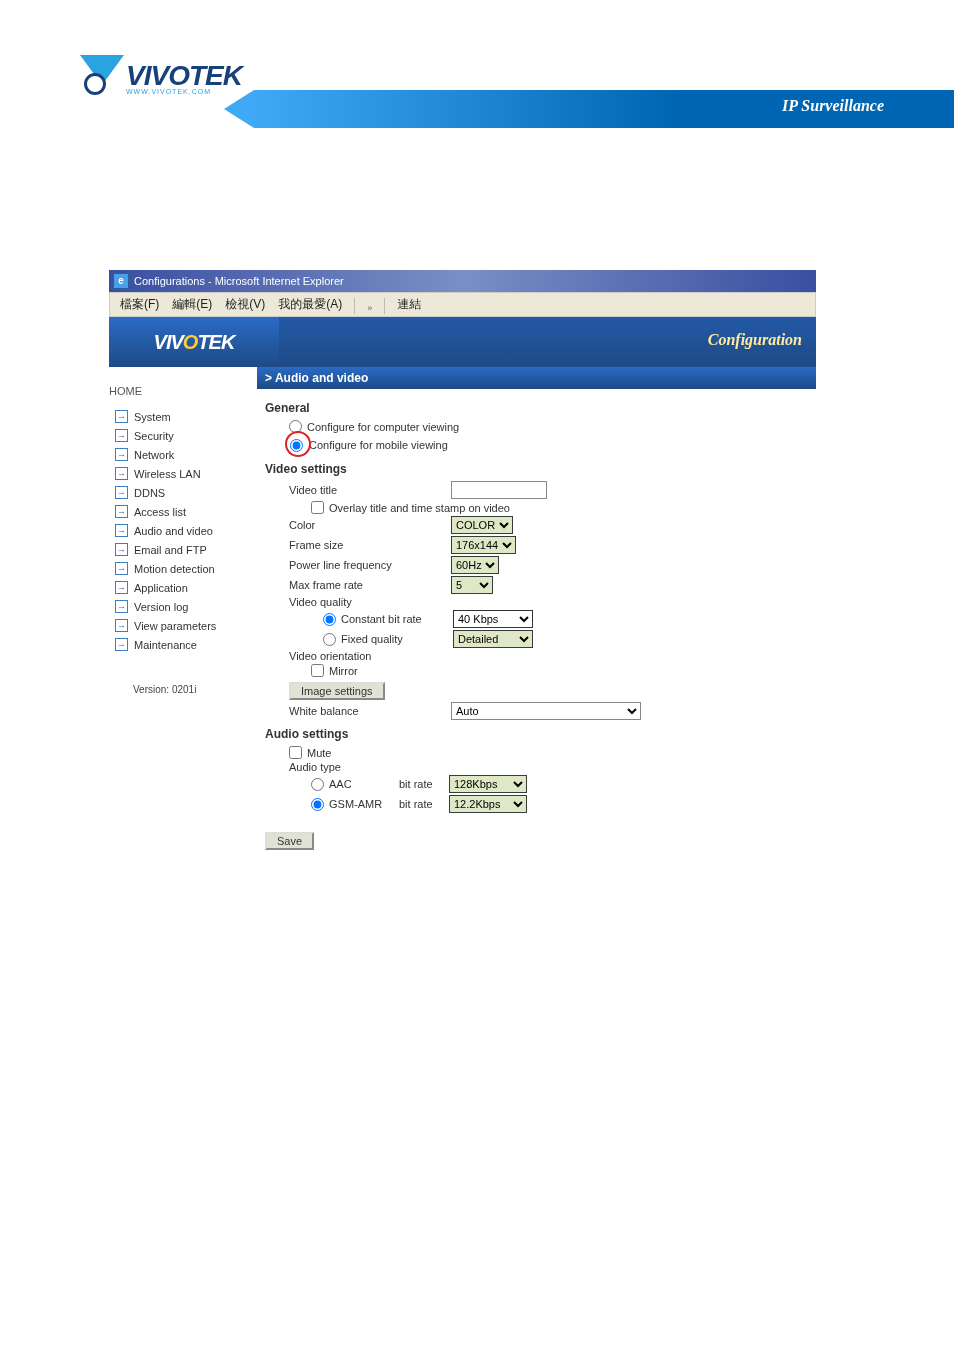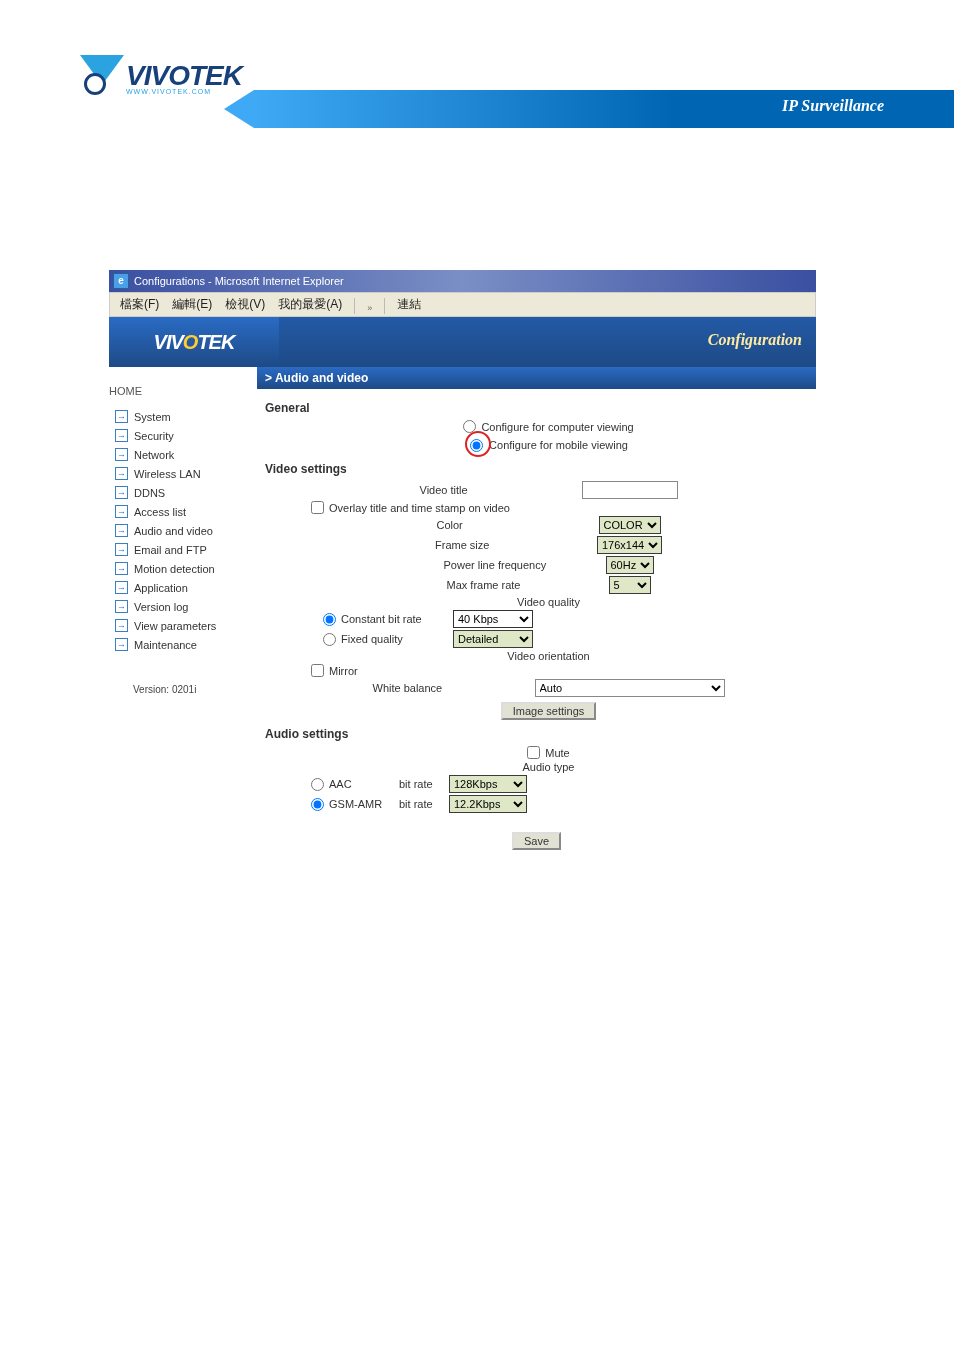--- a/index.html
+++ b/index.html
@@ -27,21 +27,21 @@
   .sidebar{width:148px;background:#fff;padding-top:12px;}
   .home{font-size:11px;color:#555;text-align:left;padding:6px 0 10px 0;cursor:pointer;}
   .nav-item{display:flex;align-items:center;gap:6px;padding:3px 2px 3px 6px;font-size:11px;color:#333;cursor:pointer;}
   .nav-item .arrow-icon{width:13px;height:13px;border:1px solid #3a7fc2;background:#fff;display:flex;align-items:center;justify-content:center;font-size:9px;color:#2a6bc4;line-height:1;box-sizing:border-box;}
   .version{font-size:10px;color:#444;padding:30px 4px 0 4px;margin-left:20px;}
   .content{flex:1;background:#fff;}
   .breadcrumb{background:linear-gradient(#2a6bc4,#1e4a86);color:#fff;font-size:12px;font-weight:bold;padding:4px 8px;}
   .section{padding:6px 8px 0 8px;}
   .h{font-weight:bold;font-size:12px;color:#333;margin:6px 0 4px 0;}
   .row{display:flex;align-items:center;padding:1px 0;font-size:11px;color:#333;}
-  .indent1{padding-left:24px;justify-content:center;}
+  .indent1{padding-left:24px;}
   .indent2{padding-left:46px;}
   .indent3{padding-left:58px;}
   .label-col{width:162px;}
   input[type=radio],input[type=checkbox]{margin:0 5px 0 0;vertical-align:middle;}
   input[type=text]{border:1px solid #888;height:16px;font-size:11px;padding:0 2px;}
   select{border:1px solid #3a3a3a;background:#dfe8c6;font-size:11px;height:18px;}
   .sel-blue-btn{border:1px solid #333;background:#fff;font-size:11px;height:18px;}
   .btn3d{border:2px outset #ddd;background:#e2e2d4;font-size:11px;padding:1px 10px;color:#333;cursor:pointer;}
   .circled{position:relative;display:inline-flex;align-items:center;justify-content:center;width:20px;height:20px;}
   .circled::before{content:"";position:absolute;left:-4px;top:-4px;width:22px;height:22px;border:2px solid #d22;border-radius:50%;}
@@ -213,26 +213,26 @@
             <span style="width:112px">Fixed quality</span>
             <select style="width:80px"><option>Detailed</option></select>
           </div>
           <div class="row indent1">
               <span>Video orientation</span>
             </div>
           <div class="row indent2">
               <input type="checkbox" style="">
               <span>Mirror</span>
             </div>
+          <div class="row indent1" style="padding-top:4px">
+            <button class="btn3d">Image settings</button>
+          </div>
           <div class="row indent1">
             <span class="label-col">White balance</span>
             <select class="wb-select"><option>Auto</option></select>
-          </div>
-          <div class="row indent1" style="padding-top:4px">
-            <button class="btn3d">Image settings</button>
           </div>
 
           <div class="h">Audio settings</div>
           <div class="row indent1">
               <input type="checkbox" style="">
               <span>Mute</span>
             </div>
           <div class="row indent1">
               <span>Audio type</span>
             </div>

